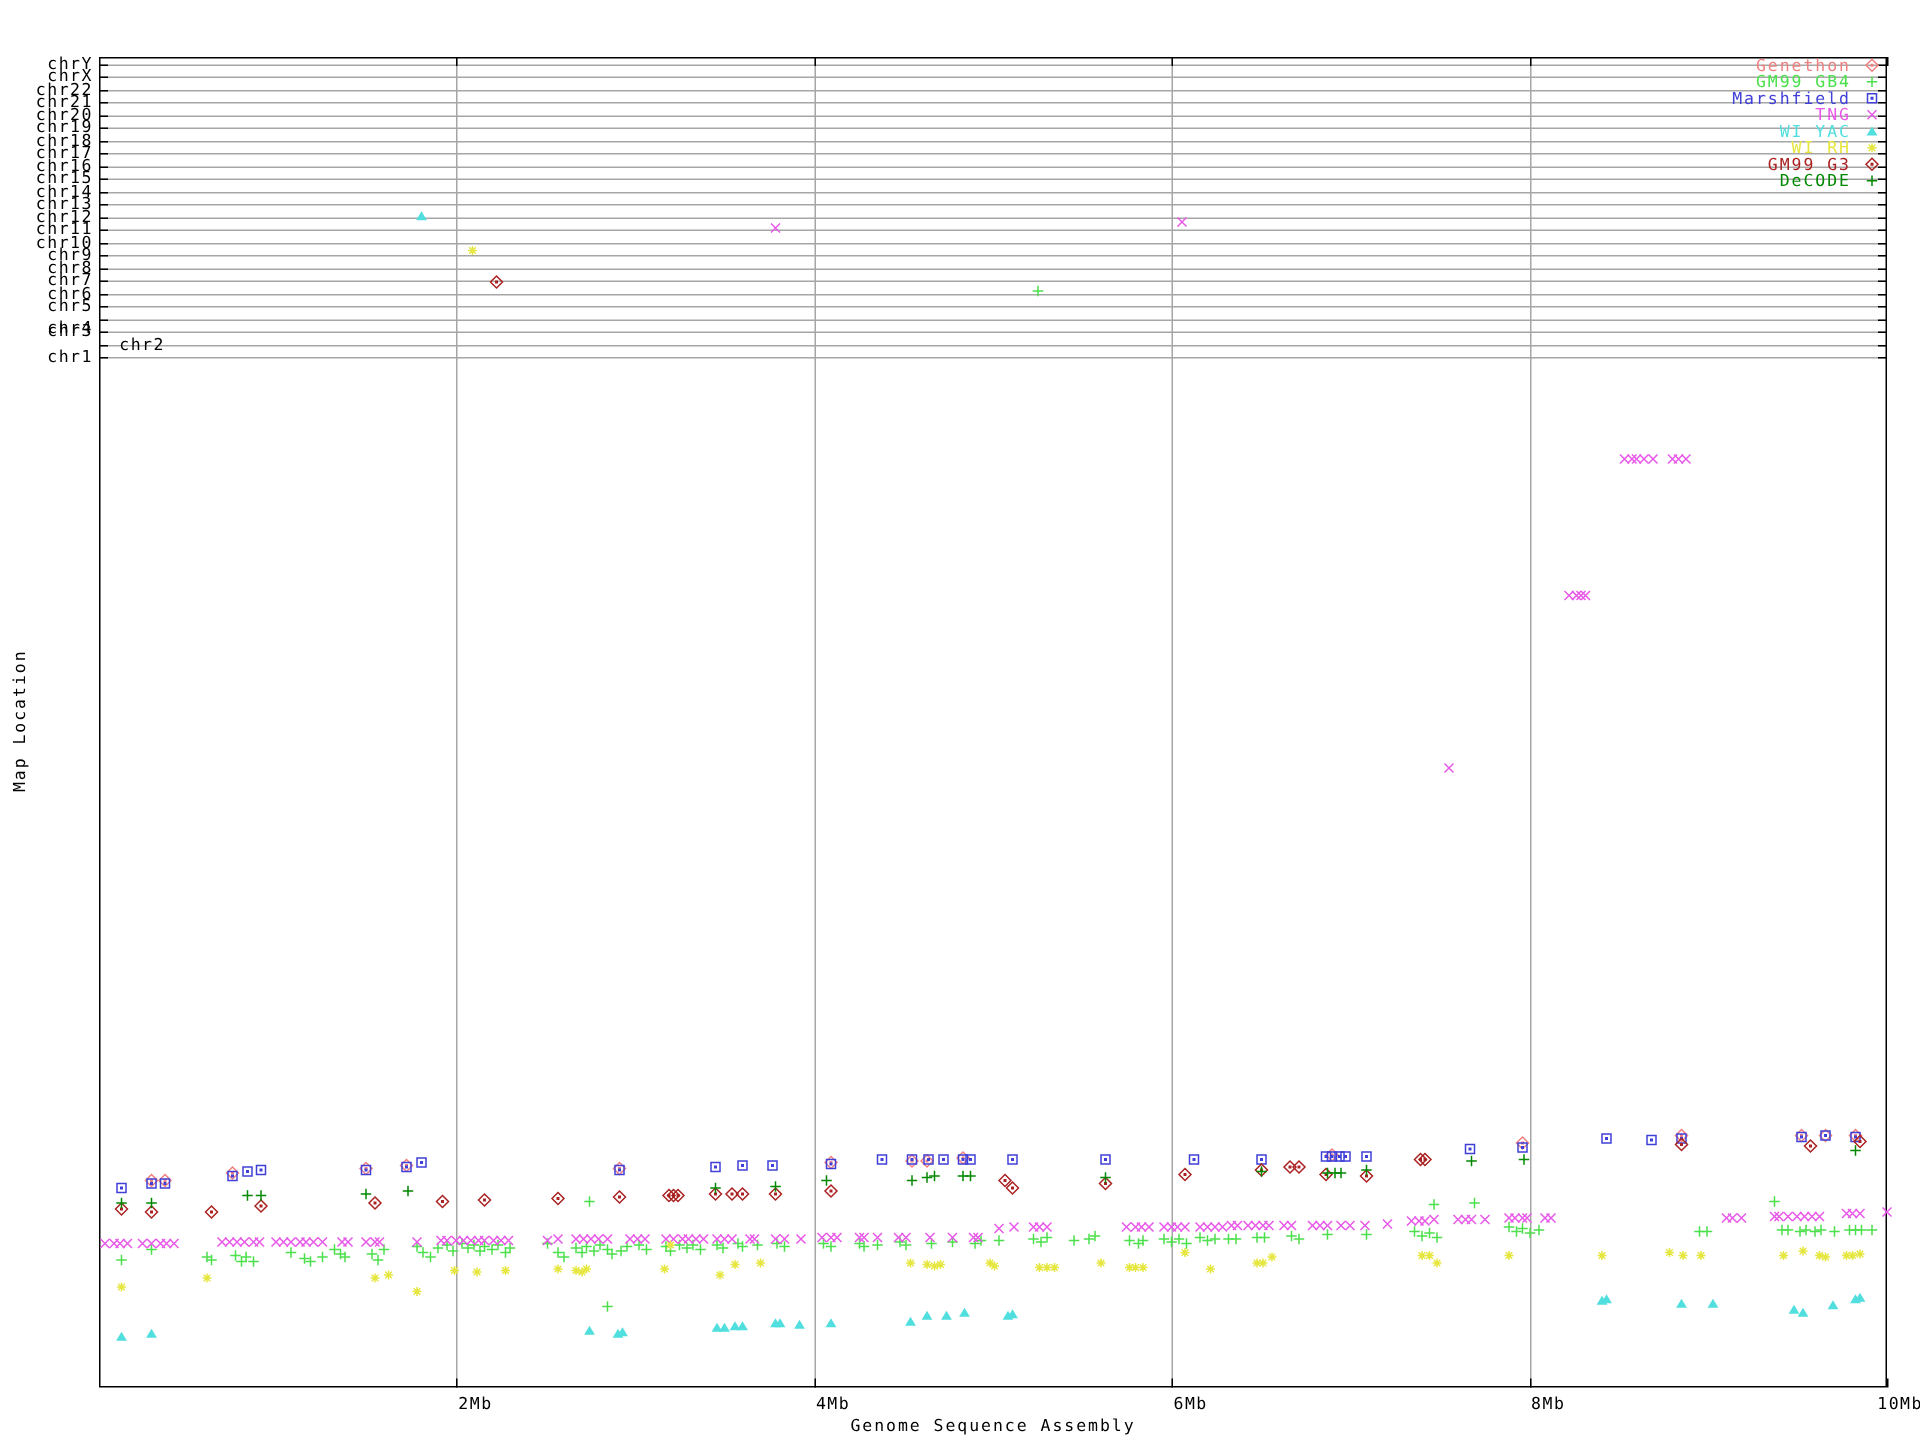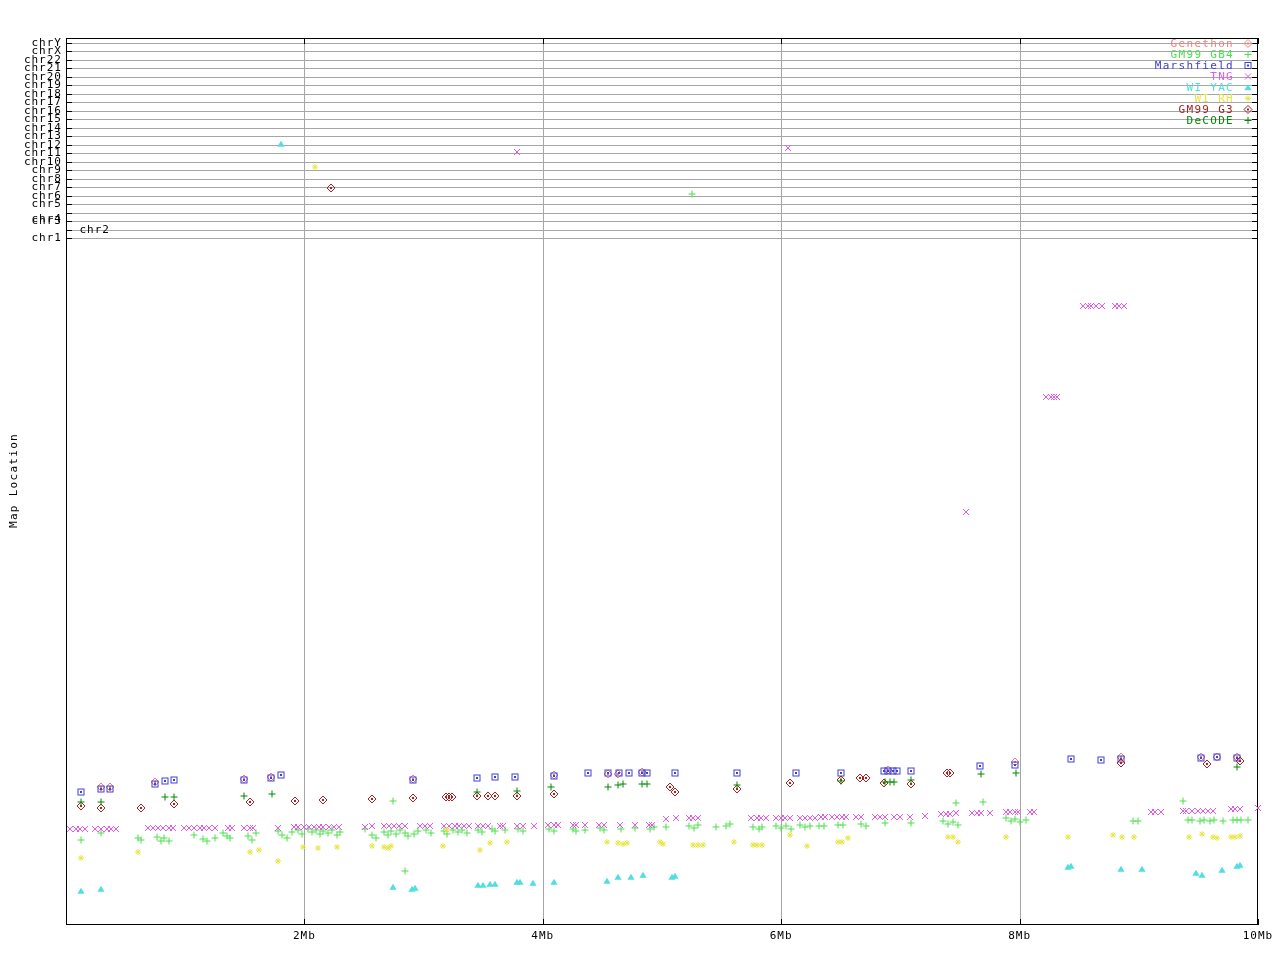--- a/index.html
+++ b/index.html
@@ -19,21 +19,21 @@
   .ylabel{
     position:absolute;left:-47px;top:474px;width:120px;text-align:center;
     transform:rotate(-90deg);transform-origin:center;
     font-size:11px;letter-spacing:1.3px;
   }
   .ytick{
     position:absolute;left:0;width:62px;text-align:right;height:10px;
     font-size:11px;line-height:10px;letter-spacing:1px;
   }
   .xtick{
-    position:absolute;top:930px;width:48px;text-align:center;height:12px;
+    position:absolute;top:930px;width:48px;text-align:right;height:12px;
     font-size:11px;line-height:12px;letter-spacing:1px;
   }
   .legend{position:absolute;top:38px;right:24px;}
   .legend-row{
     display:flex;align-items:center;justify-content:flex-end;height:11px;
     font-size:11px;line-height:11px;letter-spacing:1.3px;white-space:pre;
   }
   .legend-row .lbl{text-align:right;}
   .legend-row svg{position:static;margin-left:6px;flex:0 0 auto;}
 </style>
@@ -686,20 +686,21 @@
         <path d="M881.5 782H888.5M885 778.5V785.5" stroke="#008800" fill="none"></path>
         <path d="M886.5 782H893.5M890 778.5V785.5" stroke="#008800" fill="none"></path>
         <path d="M890.5 782H897.5M894 778.5V785.5" stroke="#008800" fill="none"></path>
         <path d="M907.5 780H914.5M911 776.5V783.5" stroke="#008800" fill="none"></path>
         <path d="M977.5 774H984.5M981 770.5V777.5" stroke="#008800" fill="none"></path>
         <path d="M1012.5 773H1019.5M1016 769.5V776.5" stroke="#008800" fill="none"></path>
         <path d="M1233.5 767H1240.5M1237 763.5V770.5" stroke="#008800" fill="none"></path>
       </g>
     </svg>
   <div class="ylabel">Map Location</div>
+  <div class="xlabel">Genome Sequence Assembly</div>
   <div id="yticks">
       <div class="ytick" style="top: 38px;">chrY</div>
       <div class="ytick" style="top: 46.4783px;">chrX</div>
       <div class="ytick" style="top: 54.9565px;">chr22</div>
       <div class="ytick" style="top: 63.4348px;">chr21</div>
       <div class="ytick" style="top: 71.913px;">chr20</div>
       <div class="ytick" style="top: 80.3913px;">chr19</div>
       <div class="ytick" style="top: 88.8696px;">chr18</div>
       <div class="ytick" style="top: 97.3478px;">chr17</div>
       <div class="ytick" style="top: 105.826px;">chr16</div>

